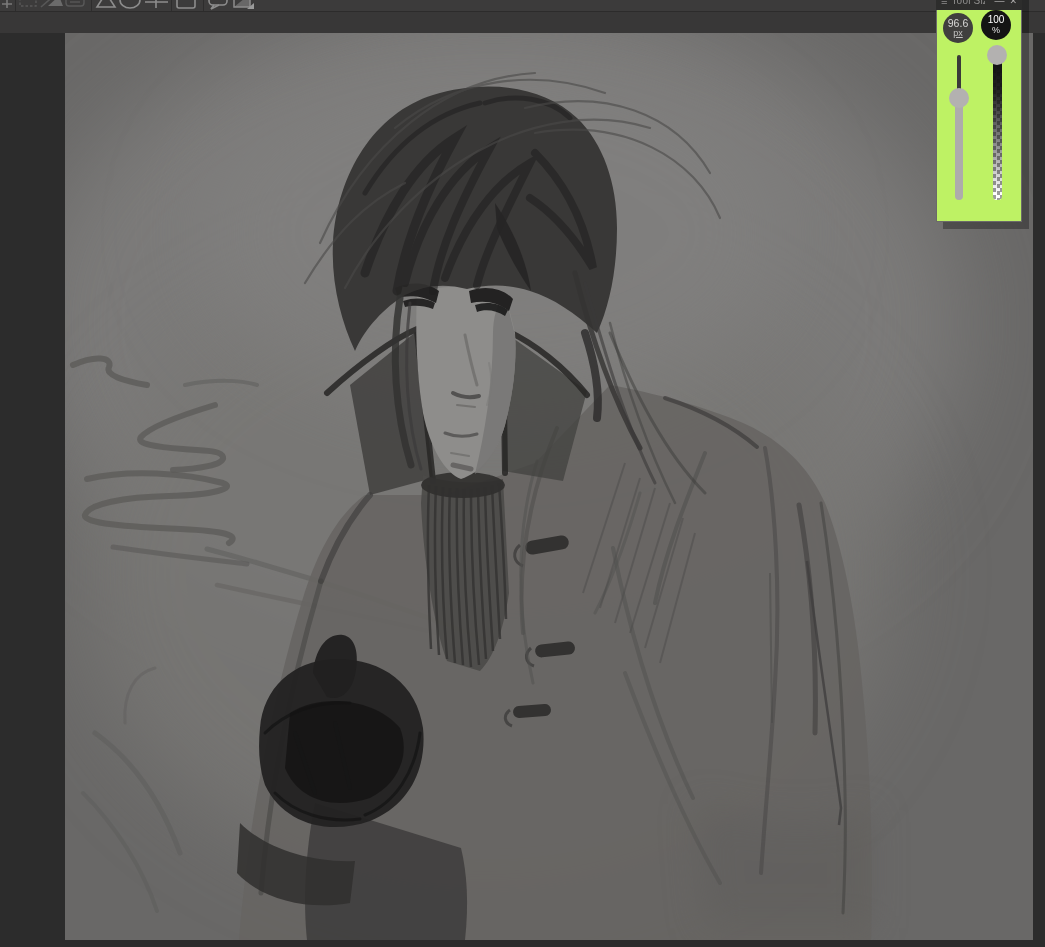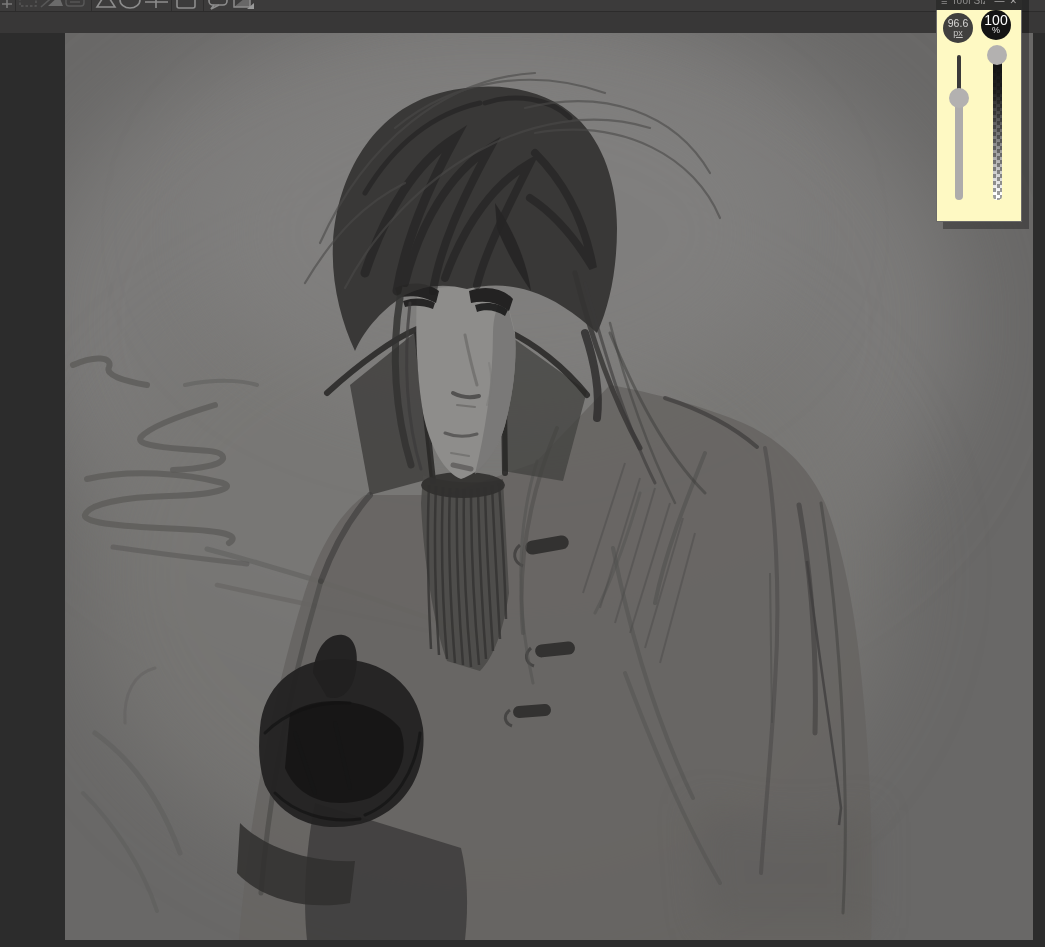--- a/index.html
+++ b/index.html
@@ -20,30 +20,30 @@
   
   .panel{position:absolute;left:936px;top:-9px;width:86px;
          box-shadow:7px 7px 0 rgba(0,0,0,.30);}
   .panel-titlebar{height:19px;background:#2d2d2c;display:flex;align-items:center;
                   padding:0 5px;box-sizing:border-box;color:#969594;font-size:10px;}
   .panel-menu{font-size:11px;line-height:10px;color:#8f8e8d;}
   .panel-title{margin-left:4px;width:34px;overflow:hidden;white-space:nowrap;
                color:#8f8e8d;letter-spacing:.2px;}
   .panel-min{margin-left:auto;color:#a5a4a3;font-size:10px;line-height:8px;}
   .panel-close{margin-left:5px;color:#b2b1b0;font-size:9px;}
-  .panel-body{position:relative;height:212px;background:#fef9c3;
+  .panel-body{position:relative;height:212px;background:#bef264;
               border:1px solid #6b6a69;border-top:none;box-sizing:border-box;}
   .badge{position:absolute;border-radius:50%;width:30px;height:30px;
          display:flex;flex-direction:column;align-items:center;justify-content:center;
          line-height:10px;}
   .size-badge{left:6px;top:3px;background:#403f3e;color:#d8d7d6;}
   .size-badge .val{font-size:10.5px;}
   .size-badge .unit{font-size:9px;color:#c4c3c2;text-decoration:underline;}
   .opacity-badge{left:44px;top:0px;background:#141414;color:#ffffff;}
-  .opacity-badge .val{font-size:14px;}
+  .opacity-badge .val{font-size:10px;}
   .opacity-badge .unit{font-size:9px;color:#e8e8e8;}
   .track-dark{position:absolute;left:20px;top:45px;width:4px;height:48px;
               background:#3b3a39;border-radius:2px;}
   .track-light{position:absolute;left:18px;top:88px;width:8px;height:102px;
                background:#aeacab;border-radius:4px;}
   .knob{position:absolute;width:20px;height:20px;border-radius:50%;background:#b3b1b0;}
   .size-knob{left:12px;top:78px;}
   .opacity-knob{left:50px;top:35px;}
   .checker-track{position:absolute;left:56px;top:52px;width:9px;height:138px;
     border-radius:0 0 4px 4px;

